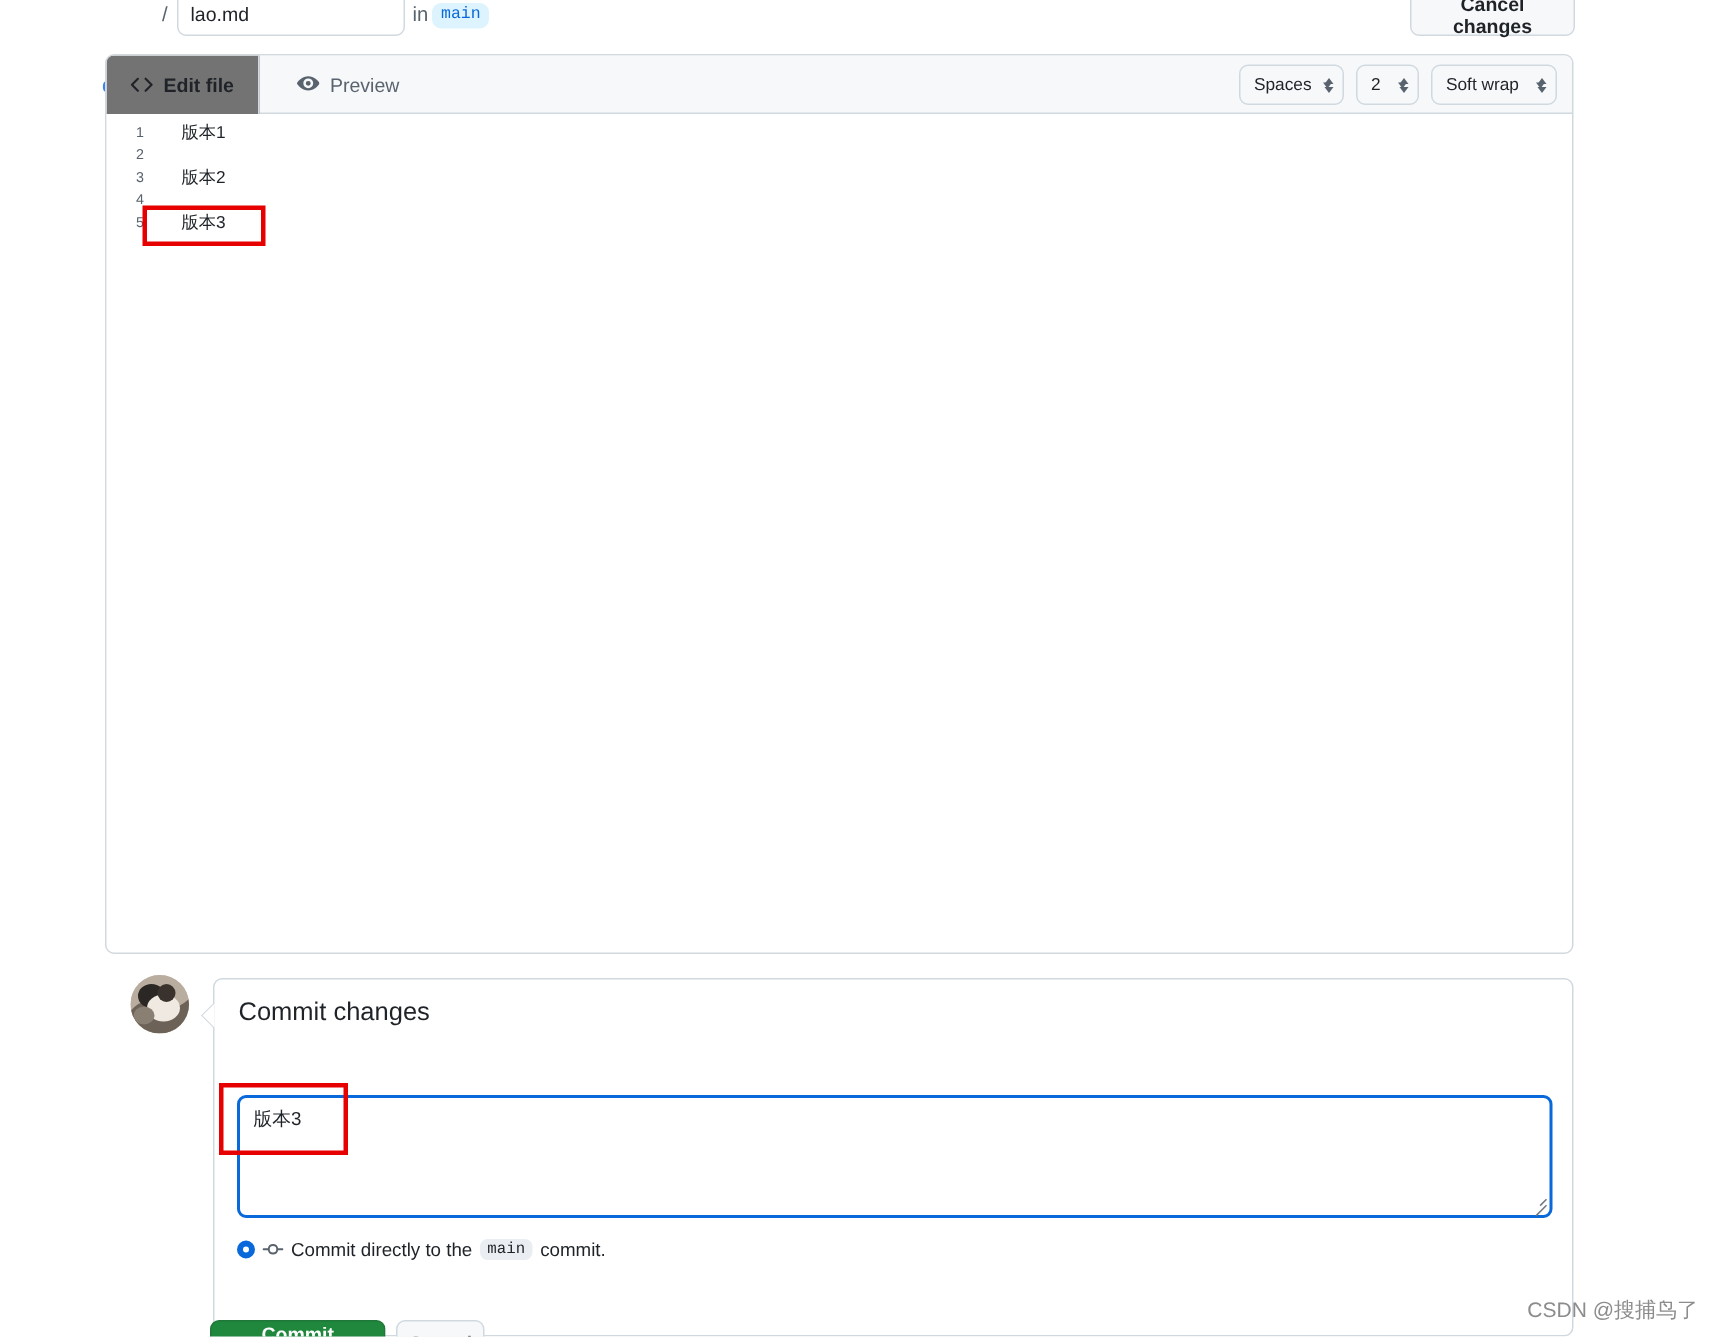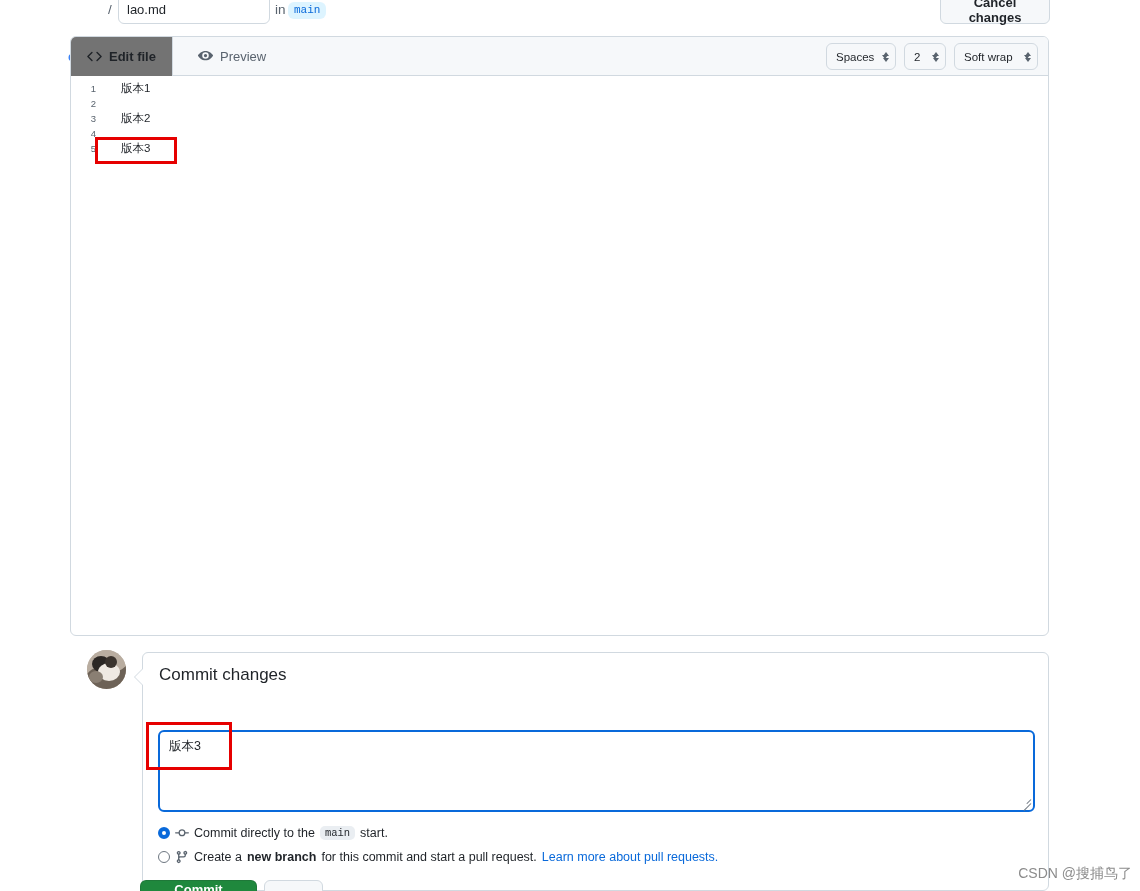--- a/index.html
+++ b/index.html
@@ -370,35 +370,23 @@
 
     <div class="radio-row r1">
       <span class="rdo checked"></span>
       <span class="branch-ico">
         <svg width="14" height="14" viewBox="0 0 16 16" fill="currentColor" aria-hidden="true">
           <path d="M11.93 8.5a4.002 4.002 0 0 1-7.86 0H.75a.75.75 0 0 1 0-1.5h3.32a4.002 4.002 0 0 1 7.86 0h3.32a.75.75 0 0 1 0 1.5Zm-1.43-.75a2.5 2.5 0 1 0-5 0 2.5 2.5 0 0 0 5 0Z"></path>
         </svg>
       </span>
       <span>Commit directly to the</span>
       <span class="mono-badge">main</span>
-      <span>start.</span>
+      <span>commit.</span>
     </div>
 
-    <div class="radio-row r2">
-      <span class="rdo"></span>
-      <span class="branch-ico">
-        <svg width="14" height="14" viewBox="0 0 16 16" fill="currentColor" aria-hidden="true">
-          <path d="M9.5 3.25a2.25 2.25 0 1 1 3 2.122V6A2.5 2.5 0 0 1 10 8.5H6a1 1 0 0 0-1 1v1.128a2.251 2.251 0 1 1-1.5 0V5.372a2.25 2.25 0 1 1 1.5 0v1.836A2.493 2.493 0 0 1 6 7h4a1 1 0 0 0 1-1v-.628A2.25 2.25 0 0 1 9.5 3.25Zm-6 0a.75.75 0 1 0 1.5 0 .75.75 0 0 0-1.5 0Zm8.25-.75a.75.75 0 1 0 0 1.5.75.75 0 0 0 0-1.5ZM4.25 12a.75.75 0 1 0 0 1.5.75.75 0 0 0 0-1.5Z"></path>
-        </svg>
-      </span>
-      <span>Create a</span>
-      <span class="bold">new branch</span>
-      <span>for this commit and start a pull request.</span>
-      <a class="link" href="#">Learn more about pull requests.</a>
-    </div>
   </div>
 
   <button class="commit-btn">Commit changes</button>
   <button class="cancel-btn2">Cancel</button>
 
   <div class="annot annot-a"></div>
   <div class="annot annot-b"></div>
 
   <div class="watermark">CSDN @搜捕鸟了</div>
 

